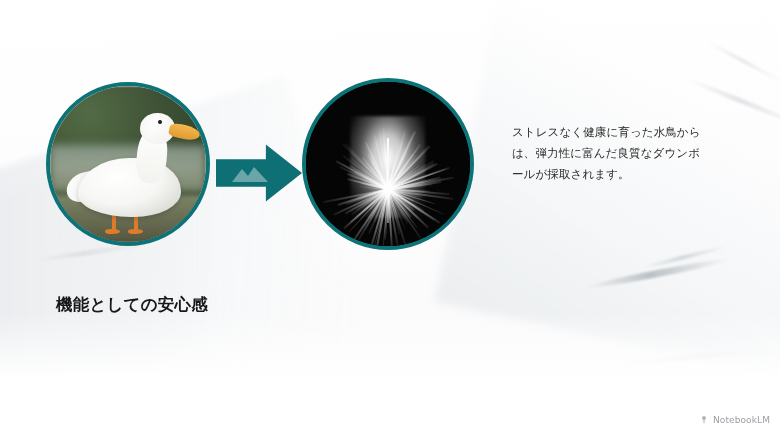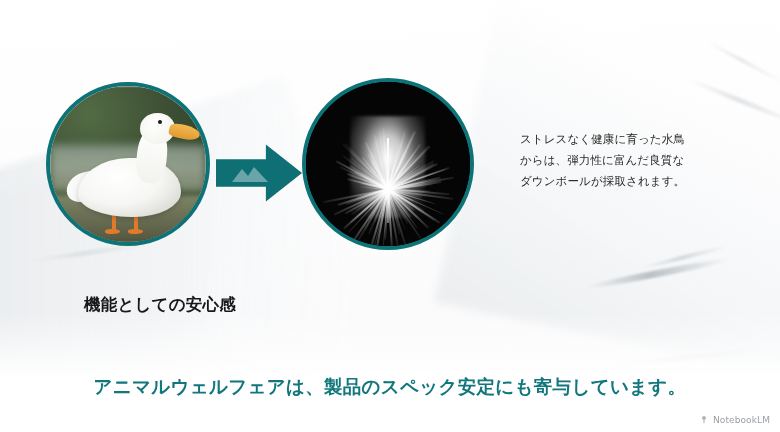--- a/index.html
+++ b/index.html
@@ -254,36 +254,34 @@
     font-size: 15.5px;
     font-weight: 800;
     color: #181818;
     margin: 0 0 9px 0;
     letter-spacing: .2px;
   }
   .section-body {
     font-size: 11.5px;
     line-height: 1.82;
     color: #2a2a2a;
-    margin: 12px;
+    margin: 4px;
     letter-spacing: .1px;
-    font-family: Liberation Mono, monospace;
   }
 
   
   #safety-block {
     position: absolute;
     left: 56px;
     top: 294px;
     width: 670px;
   }
   #safety-block .section-heading {
     font-size: 16.5px;
     margin-bottom: 7px;
-    margin-left: 28px;
   }
   #safety-block .section-body {
     font-size: 12px;
     line-height: 1.5;
     white-space: nowrap;
   }
 
   
   #conclusion {
     position: absolute;
@@ -459,21 +457,20 @@
   </div>
 
   <div id="impact-block">
     <p class="section-body">ストレスなく健康に育った水鳥からは、弾力性に富んだ良質なダウンボールが採取されます。</p>
   </div>
 
   <div id="safety-block">
     <h2 class="section-heading">機能としての安心感</h2>
   </div>
 
-  <div id="conclusion">アニマルウェルフェアは、製品のスペック安定にも寄与しています。</div>
 
   <div id="watermark">
     <svg class="wm-icon" width="10" height="10" viewBox="0 0 16 16">
       <path d="M8 1.6c-2 0-3.2 1.5-3.2 3 0 1 .4 1.7 1.1 2.4.6.6.9 1 .9 1.8h2.4c0-.8.3-1.2.9-1.8.7-.7 1.1-1.4 1.1-2.4 0-1.5-1.2-3-3.2-3z" fill="#9aa0a6"></path>
       <rect x="6.2" y="9.6" width="3.6" height="1" rx=".5" fill="#9aa0a6"></rect>
       <rect x="6.6" y="11.2" width="2.8" height="1" rx=".5" fill="#9aa0a6"></rect>
     </svg>
     <span>NotebookLM</span>
   </div>
 

